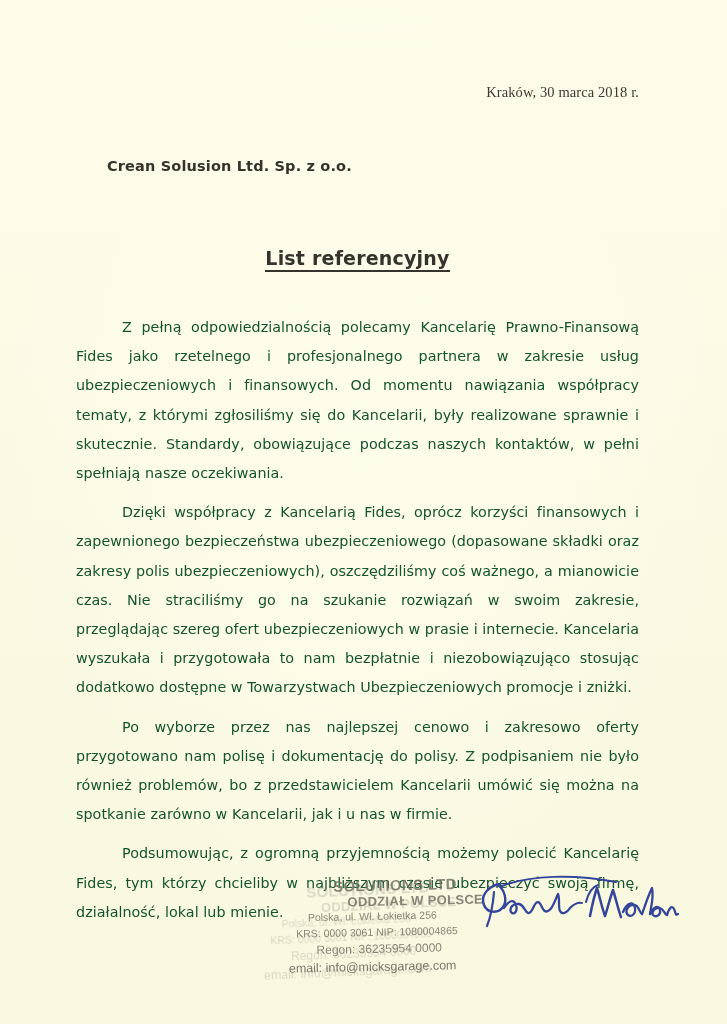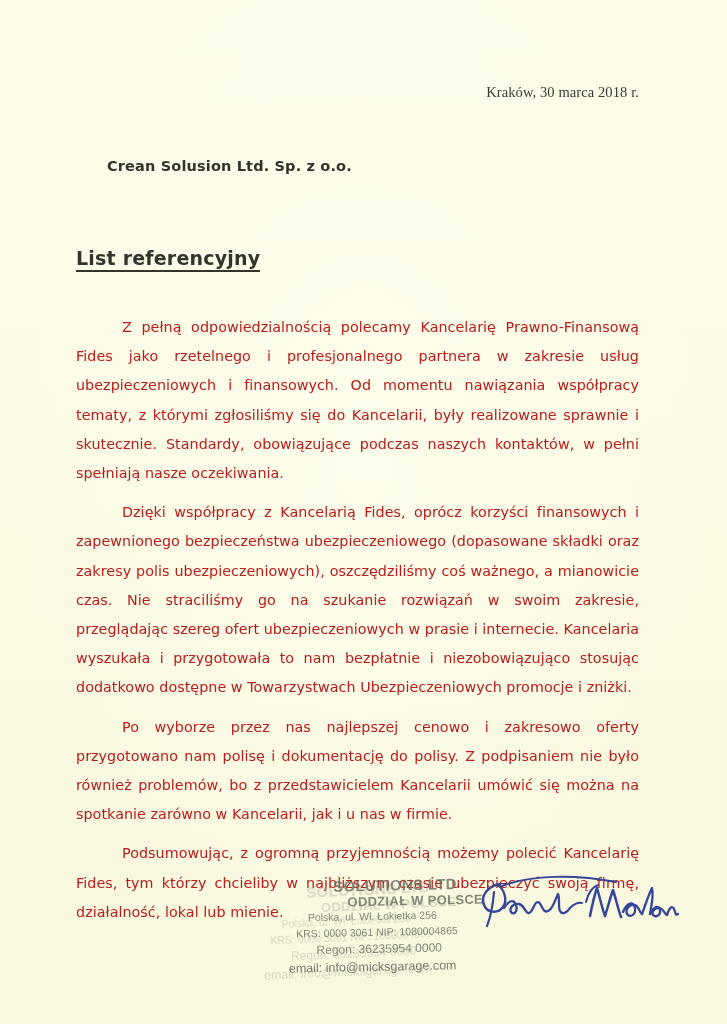--- a/index.html
+++ b/index.html
@@ -69,20 +69,21 @@
     margin-bottom: 19px;
     white-space: nowrap;
   }
 
   
   .doc-title {
     position: absolute;
     left: 0;
     top: 247px;
     width: 563px;
+    text-align: center;
   }
   .doc-title span {
     font-weight: bold;
     font-size: 19px;
     letter-spacing: 0.2px;
     color: #34342d;
     border-bottom: 2px solid #34342d;
     padding-bottom: 1px;
   }
 
@@ -92,21 +93,21 @@
     left: 0;
     top: 313px;
     width: 563px;
   }
   .para {
     text-align: justify;
     text-justify: inter-word;
     text-indent: 46px;
     font-size: 14.3px;
     line-height: 29.2px;
-    color: #b91c1c;
+    color: #14532d;
     margin: 0 0 10px 0;
     letter-spacing: 0.05px;
   }
   .para:last-child { margin-bottom: 0; }
 
   
   .stamp {
     position: absolute;
     left: 286px;
     top: 874px;

